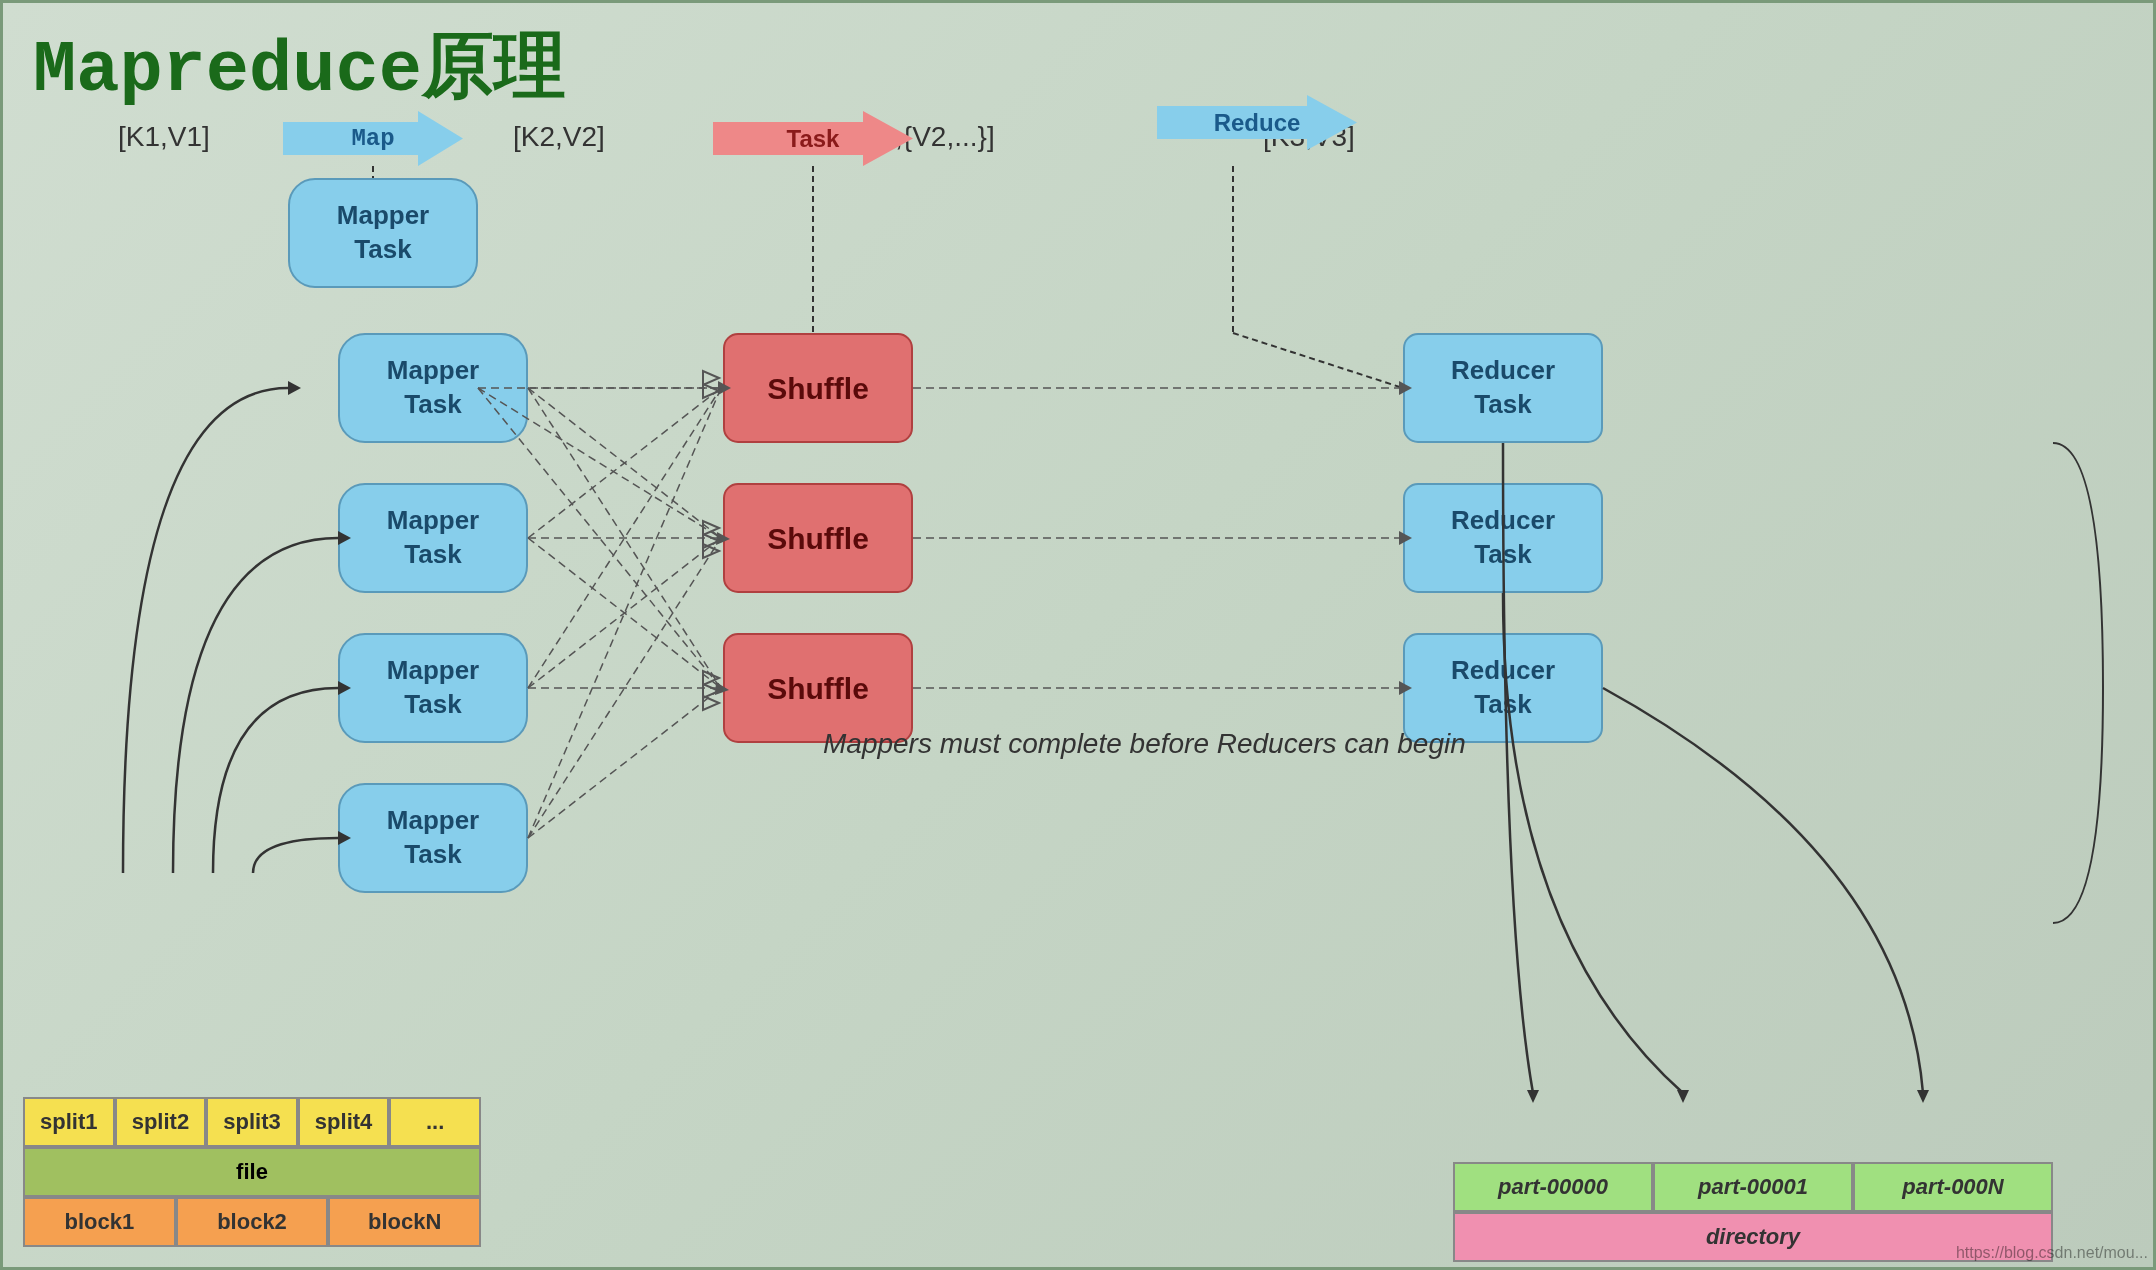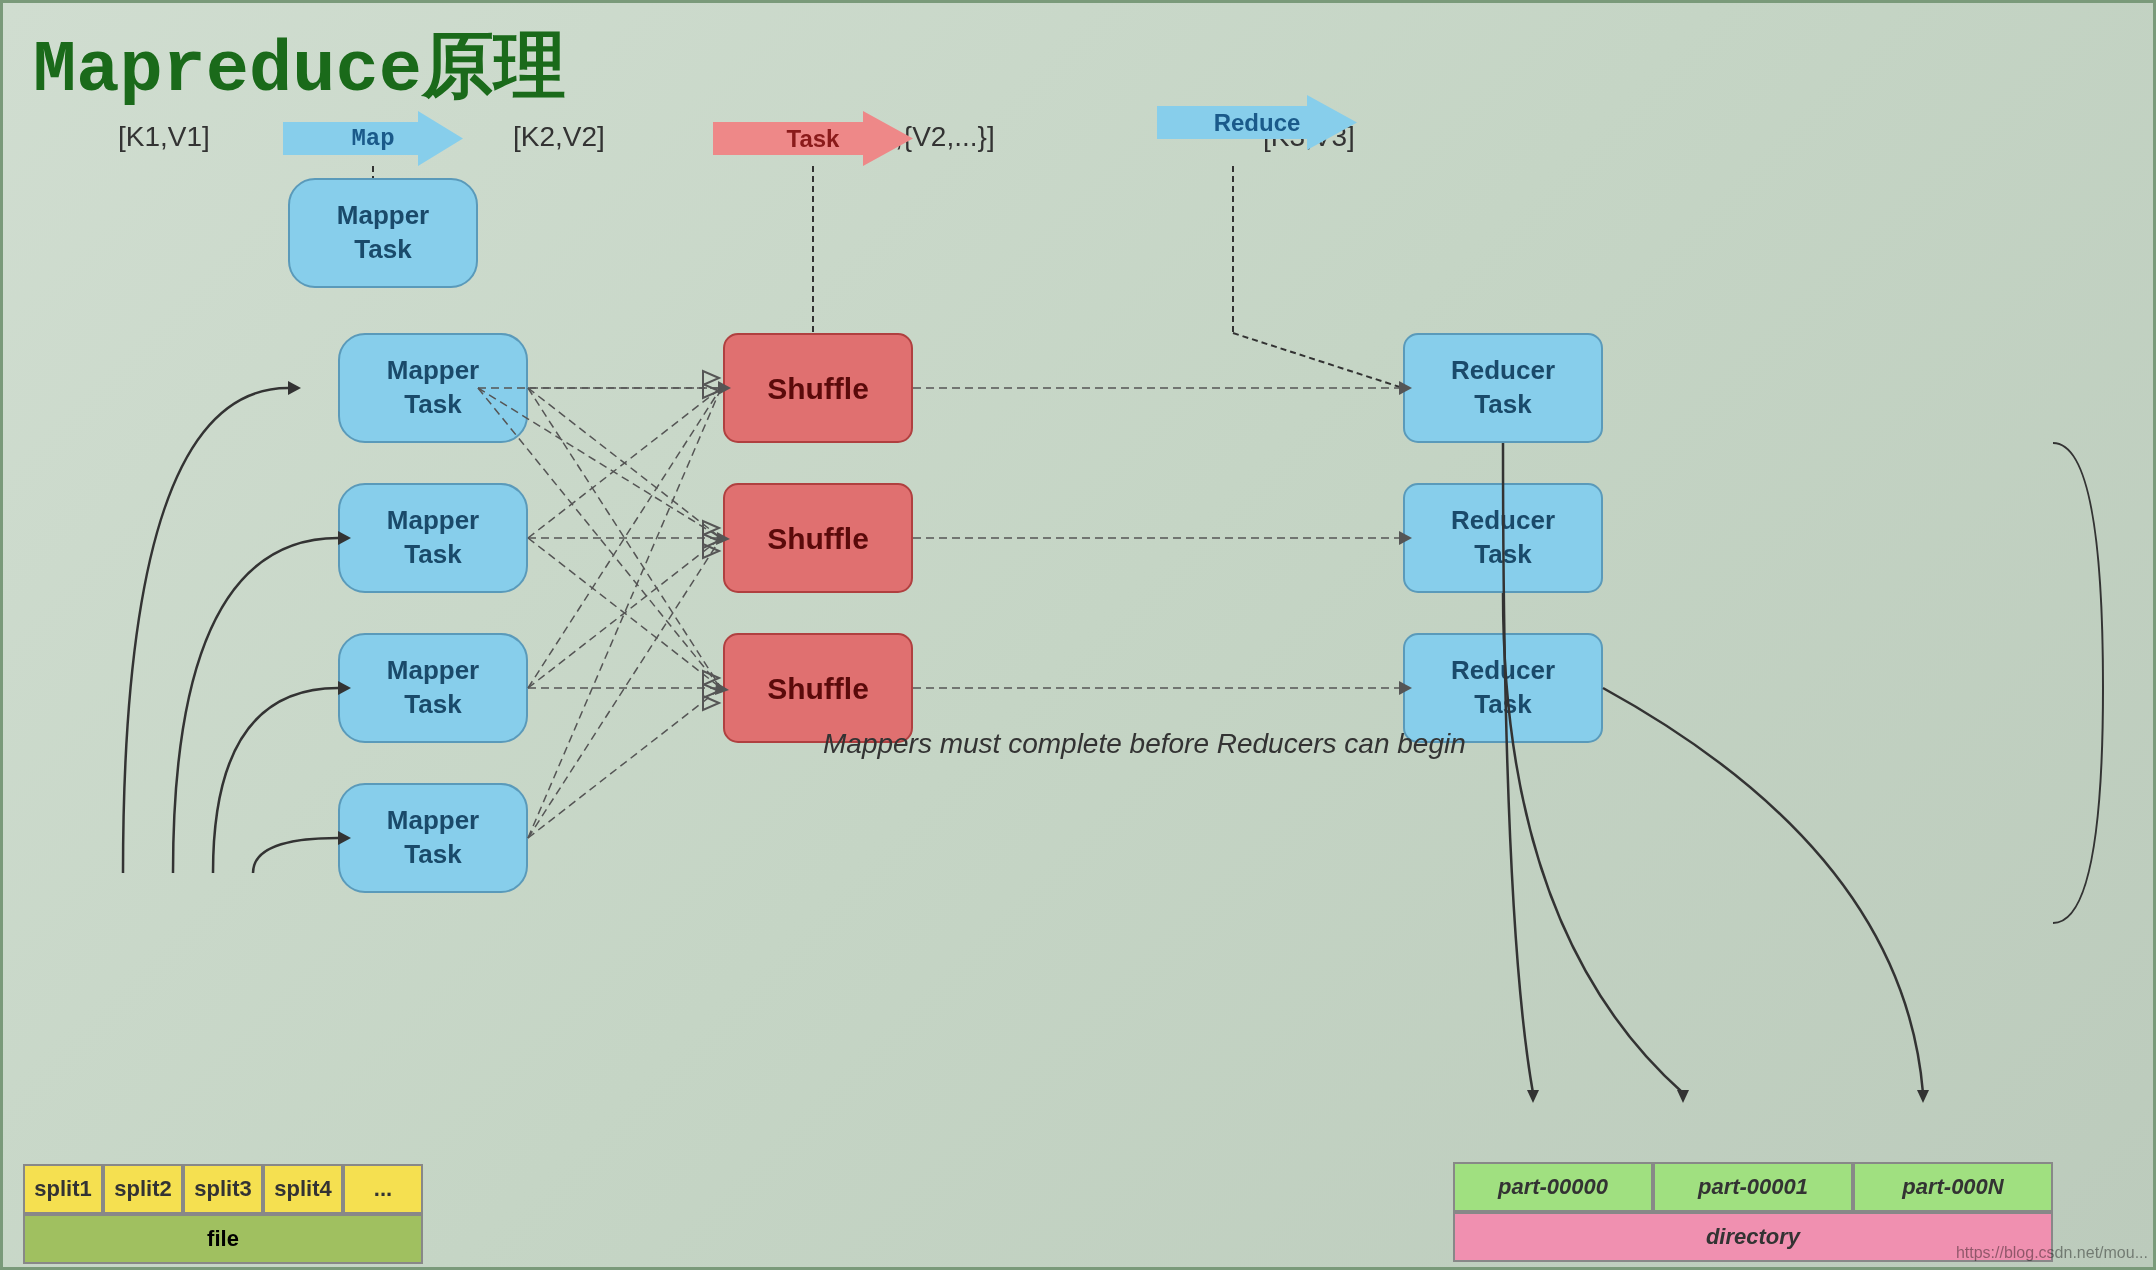--- a/index.html
+++ b/index.html
@@ -107,23 +107,23 @@
       text-align: center;
       font-size: 26px;
       font-weight: bold;
       color: #1a4a6a;
       line-height: 1.3;
     }
 
     
     .bottom-table-left {
       position: absolute;
-      bottom: 3px;
+      bottom: 20px;
       left: 20px;
-      width: 400px;
+      width: 458px;
     }
 
     .bottom-table-right {
       position: absolute;
       bottom: 5px;
       right: 100px;
       width: 600px;
       font-style: italic;
     }
 
@@ -268,20 +268,25 @@
     <div class="table-row-splits">
       <div class="split-cell">split1</div>
       <div class="split-cell">split2</div>
       <div class="split-cell">split3</div>
       <div class="split-cell">split4</div>
       <div class="split-cell">...</div>
     </div>
     <div>
       <div class="file-cell">file</div>
     </div>
+    <div class="block-row">
+      <div class="block-cell">block1</div>
+      <div class="block-cell">block2</div>
+      <div class="block-cell">blockN</div>
+    </div>
   </div>
 
   <div class="bottom-table-right">
     <div class="table-row-splits">
       <div class="part-cell">part-00000</div>
       <div class="part-cell">part-00001</div>
       <div class="part-cell">part-000N</div>
     </div>
     <div>
       <div class="dir-cell">directory</div>

